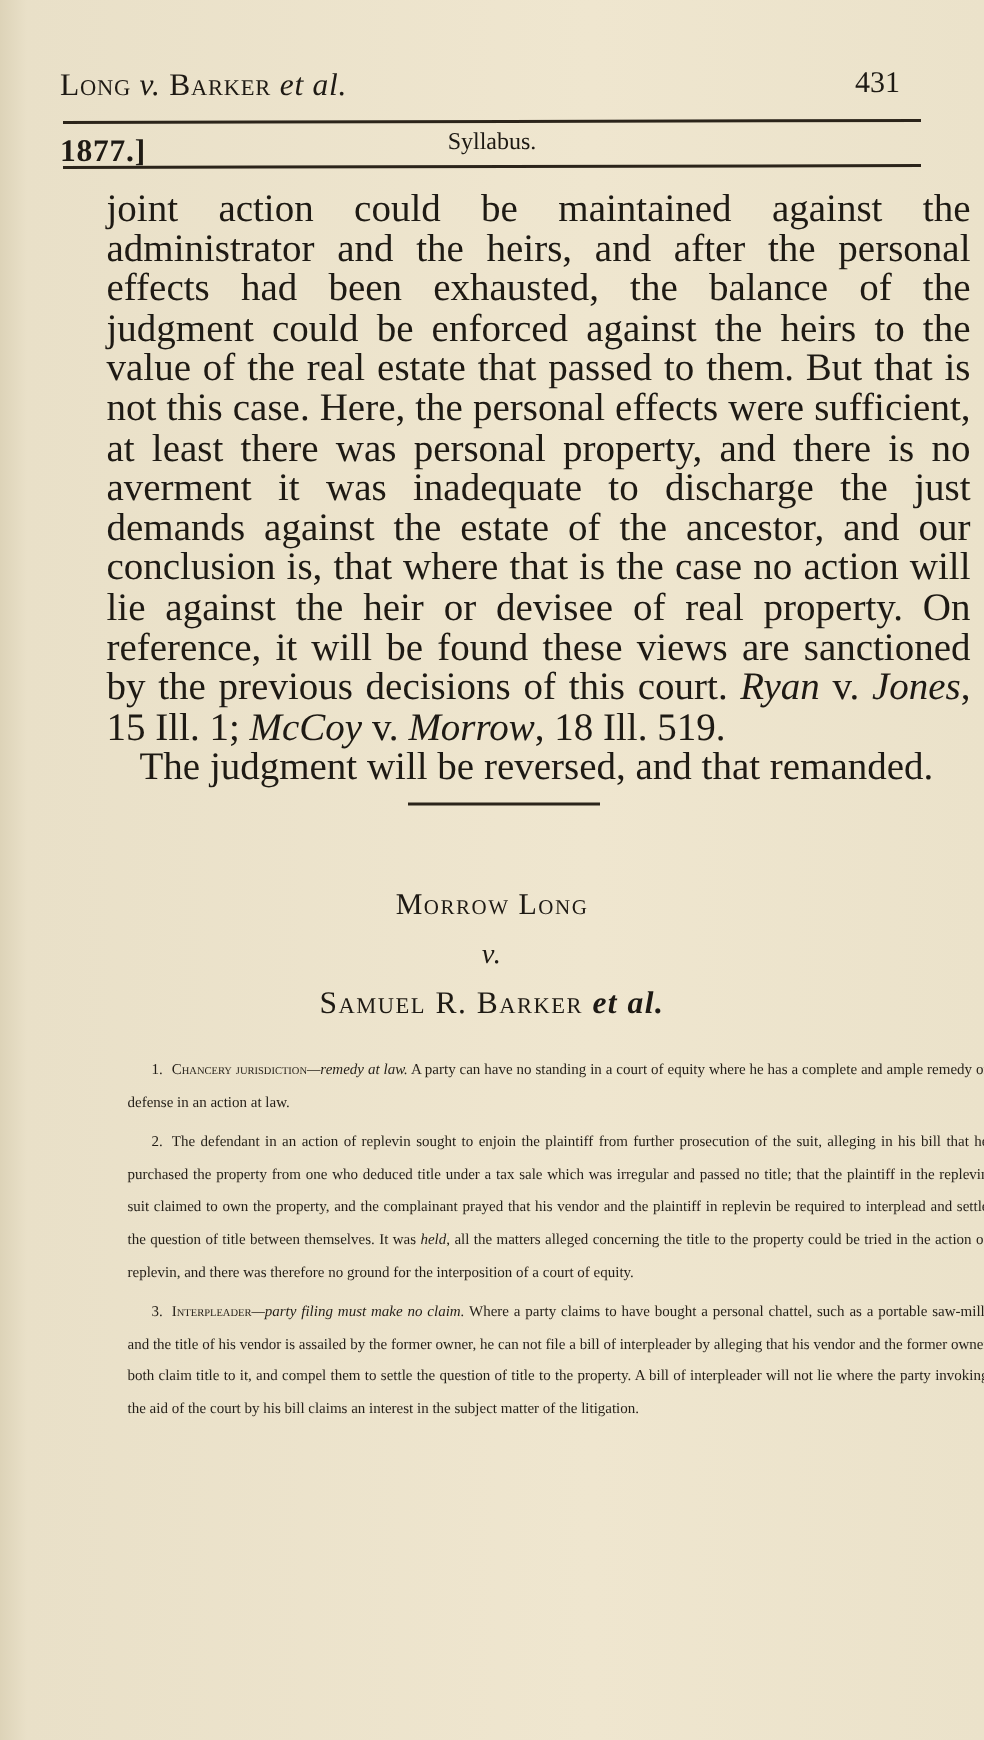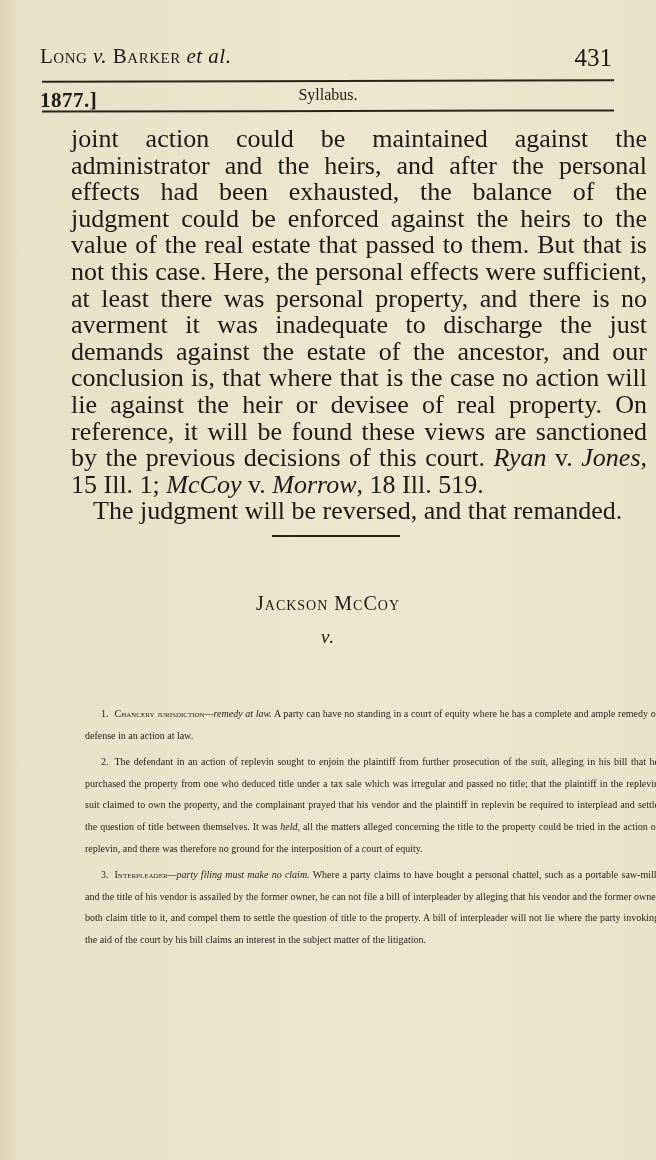--- a/index.html
+++ b/index.html
@@ -46,23 +46,23 @@
       right: 0;
       top: 2px;
       text-align: left;
       font-size: 21px;
       font-variant: small-caps;
       letter-spacing: 0.5px;
     }
     .rh-title .it { font-style: italic; font-variant: normal; }
     .rh-page {
       position: absolute;
-      right: 4px;
+      right: 16px;
       top: 2px;
-      font-size: 25px;
+      font-size: 20px;
     }
     .rule {
       position: absolute;
       left: 42px;
       width: 572px;
       height: 2px;
       background: #2b241a;
     }
     .rule.r1 { top: 80px; transform: rotate(-0.15deg); }
     .rule.r2 { top: 110px; transform: rotate(-0.12deg); }
@@ -152,22 +152,26 @@
   <div class="section-label">Syllabus.</div>
   <div class="rule r2"></div>
 
   <div class="body-text">
     <p><span>joint action could be maintained against the administrator and the heirs, and after the personal effects had been exhausted, the balance of the judgment could be enforced against the heirs to the value of the real estate that passed to them. But that is not this case. Here, the personal effects were sufficient, at least there was personal property, and there is no averment it was inadequate to discharge the just demands against the estate of the ancestor, and our conclusion is, that where that is the case no action will lie against the heir or devisee of real property. On reference, it will be found these views are sanctioned by the previous decisions of this court. </span><span class="it">Ryan</span><span> v. </span><span class="it">Jones</span><span>, 15 Ill. 1; </span><span class="it">McCoy</span><span> v. </span><span class="it">Morrow</span><span>, 18 Ill. 519.</span></p>
     <p class="indent">The judgment will be reversed, and that remanded.</p>
   </div>
 
   <div class="short-rule"></div>
 
-  <div class="case-title ct-plaintiff">Jackson McCoy</div>
+  <div class="case-title ct-plaintiff">Morrow Long</div>
   <div class="case-title ct-v">v.</div>
+  <div class="case-title ct-defendant">
+    <span>Samuel R. Barker</span>
+    <span class="it">et al.</span>
+  </div>
 
   <div class="syllabus">
     <p><span class="num">1.</span><span class="sc">Chancery jurisdiction</span><span class="it">—remedy at law.</span><span> A party can have no standing in a court of equity where he has a complete and ample remedy or defense in an action at law.</span></p>
     <p><span class="num">2.</span><span>The defendant in an action of replevin sought to enjoin the plaintiff from further prosecution of the suit, alleging in his bill that he purchased the property from one who deduced title under a tax sale which was irregular and passed no title; that the plaintiff in the replevin suit claimed to own the property, and the complainant prayed that his vendor and the plaintiff in replevin be required to interplead and settle the question of title between themselves. It was </span><span class="it">held</span><span>, all the matters alleged concerning the title to the property could be tried in the action of replevin, and there was therefore no ground for the interposition of a court of equity.</span></p>
     <p><span class="num">3.</span><span class="sc">Interpleader</span><span class="it">—party filing must make no claim.</span><span> Where a party claims to have bought a personal chattel, such as a portable saw-mill, and the title of his vendor is assailed by the former owner, he can not file a bill of interpleader by alleging that his vendor and the former owner both claim title to it, and compel them to settle the question of title to the property. A bill of interpleader will not lie where the party invoking the aid of the court by his bill claims an interest in the subject matter of the litigation.</span></p>
   </div>
 
 </div>
 
 </body></html>

